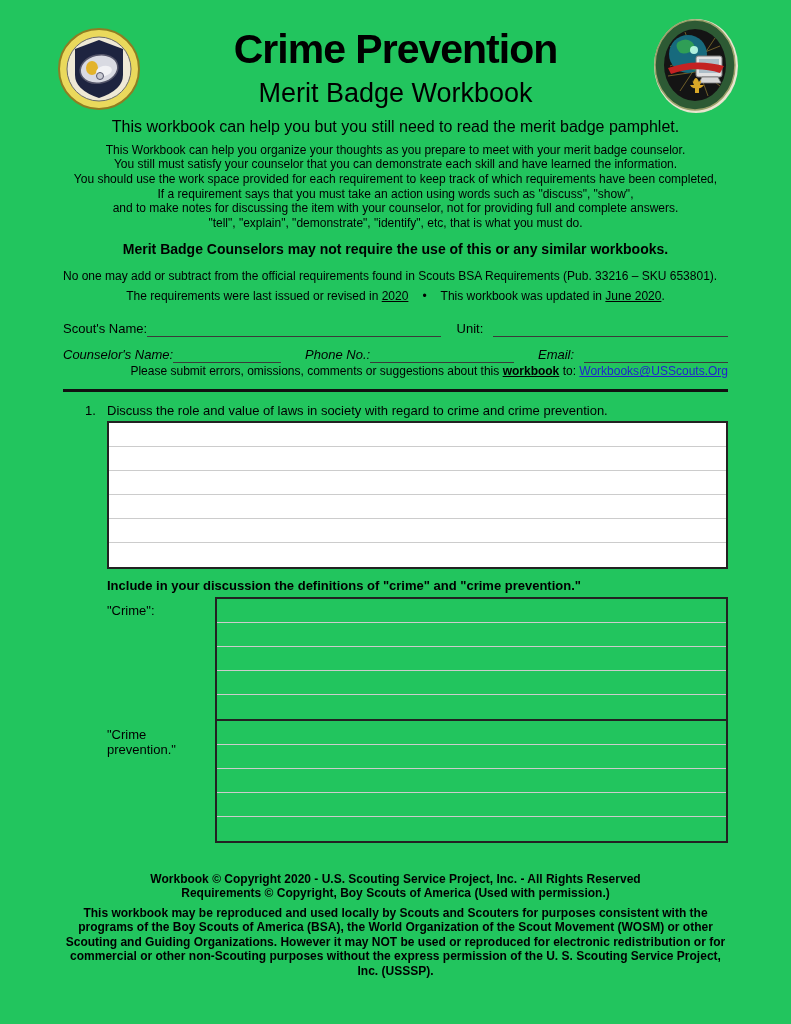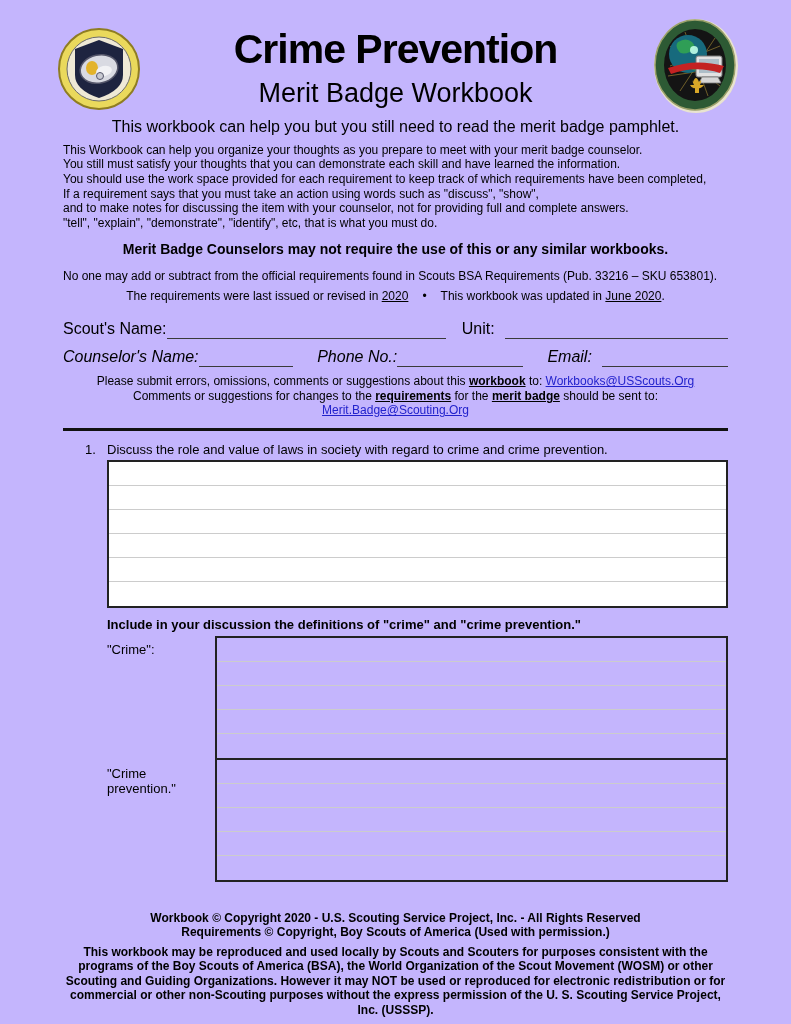--- a/index.html
+++ b/index.html
@@ -2,54 +2,54 @@
 <html><head>
 <meta charset="utf-8">
 <style>
   * { margin: 0; padding: 0; box-sizing: border-box; }
   html, body { background: #ffffff; }
   body { font-family: "Liberation Sans", sans-serif; color: #000; }
   .page {
     position: relative;
     width: 791px; height: 1024px;
     margin: 0 auto;
-    background: #c4b5fd;
+    background: #22c55e;
     padding: 0 63px;
     overflow: hidden;
   }
 
   
   .header { position: relative; text-align: center; }
   .badge-left { position: absolute; left: -6px; top: 27px; }
   .badge-right { position: absolute; right: -14px; top: 16px; }
   .title { padding-top: 27px; font-size: 41px; font-weight: bold; letter-spacing: -1px; line-height: 1.1; }
   .subtitle { margin-top: 7px; font-size: 27px; line-height: 1.1; }
   .tagline { margin-top: 9px; font-size: 16px; }
 
   
-  .intro { margin-top: 7px; font-size: 12px; line-height: 14.6px; }
+  .intro { margin-top: 7px; text-align: center; font-size: 12px; line-height: 14.6px; }
   .counselor-note { margin-top: 11px; text-align: center; font-size: 14px; font-weight: bold; }
   .no-add-note { margin-top: 12px; font-size: 12px; }
   .revised-note { margin-top: 6px; text-align: center; font-size: 12px; }
   .revised-note .u { text-decoration: underline; }
   .revised-note .sep { display: inline-block; margin: 0 14px; }
 
   
-  .form-row { display: flex; align-items: flex-end; font-size: 16px; }
+  .form-row { display: flex; align-items: flex-end; font-size: 13px; }
   .form-row.row1 { margin-top: 17px; }
   .form-row.row2 { margin-top: 9px; font-style: italic; }
   .form-label { white-space: nowrap; padding-bottom: 1px; }
   .fill-line { flex: 1; border-bottom: 1px solid #3a3a3a; height: 17px; }
   .gap16 { width: 16px; } .gap10 { width: 10px; } .gap24 { width: 24px; }
 
   
   .links-row { margin-top: 13px; text-align: center; font-size: 14px; }
   a.doclink { color: #2222cc; text-decoration: underline; }
   .links-row .sep { display: inline-block; margin: 0 16px; color: #000; }
-  .feedback { margin-top: 7px; text-align: center; font-size: 12px; line-height: 14.5px; }
+  .feedback { margin-top: 1px; text-align: right; font-size: 12px; line-height: 14.5px; }
   .bu { font-weight: bold; text-decoration: underline; }
 
   
   .divider { margin-top: 10px; height: 3px; background: #111; }
 
   
   .req-line { display: flex; margin-top: 11px; font-size: 13px; }
   .req-num { margin-left: 22px; width: 22px; }
   .req-indent { margin-left: 44px; }
   .answer-box { margin-top: 3px; border: 2px solid #222; background: #fff; }
@@ -104,21 +104,21 @@
       </svg>
     </div>
 
     <div class="title">Crime Prevention</div>
     <div class="subtitle">Merit Badge Workbook</div>
     <div class="tagline">This workbook can help you but you still need to read the merit badge pamphlet.</div>
   </div>
 
   <div class="intro">
     <div>This Workbook can help you organize your thoughts as you prepare to meet with your merit badge counselor.</div>
-    <div>You still must satisfy your thoughts that you can demonstrate each skill and have learned the information.</div>
+    <div>You still must satisfy your counselor that you can demonstrate each skill and have learned the information.</div>
     <div>You should use the work space provided for each requirement to keep track of which requirements have been completed,</div>
     <div>If a requirement says that you must take an action using words such as "discuss", "show",</div>
     <div>and to make notes for discussing the item with your counselor, not for providing full and complete answers.</div>
     <div>"tell", "explain", "demonstrate", "identify", etc, that is what you must do.</div>
   </div>
 
   <div class="counselor-note">Merit Badge Counselors may not require the use of this or any similar workbooks.</div>
   <div class="no-add-note">No one may add or subtract from the official requirements found in Scouts BSA Requirements (Pub.  33216 – SKU 653801).</div>
 
   <div class="revised-note">
@@ -144,23 +144,20 @@
     <span class="form-label">Email:</span>
     <span class="gap10"></span>
     <span class="fill-line"></span>
   </div>
 
 
   <div class="feedback">
     <div>
       <span>Please submit errors, omissions, comments or suggestions about this </span><span class="bu">workbook</span><span> to: </span><a class="doclink" href="#" style="color: rgb(34, 34, 204);">Workbooks@USScouts.Org</a>
     </div>
-    <div>
-      <span>Comments or suggestions for changes to the </span><span class="bu">requirements</span><span> for the </span><span class="bu">merit badge</span><span> should be sent to: </span><a class="doclink" href="#" style="color: rgb(34, 34, 204);">Merit.Badge@Scouting.Org</a>
-    </div>
   </div>
 
   <div class="divider"></div>
 
   <div class="req-line">
     <span class="req-num">1.</span>
     <span>Discuss the role and value of laws in society with regard to crime and crime prevention.</span>
   </div>
 
   <div class="req-indent">

